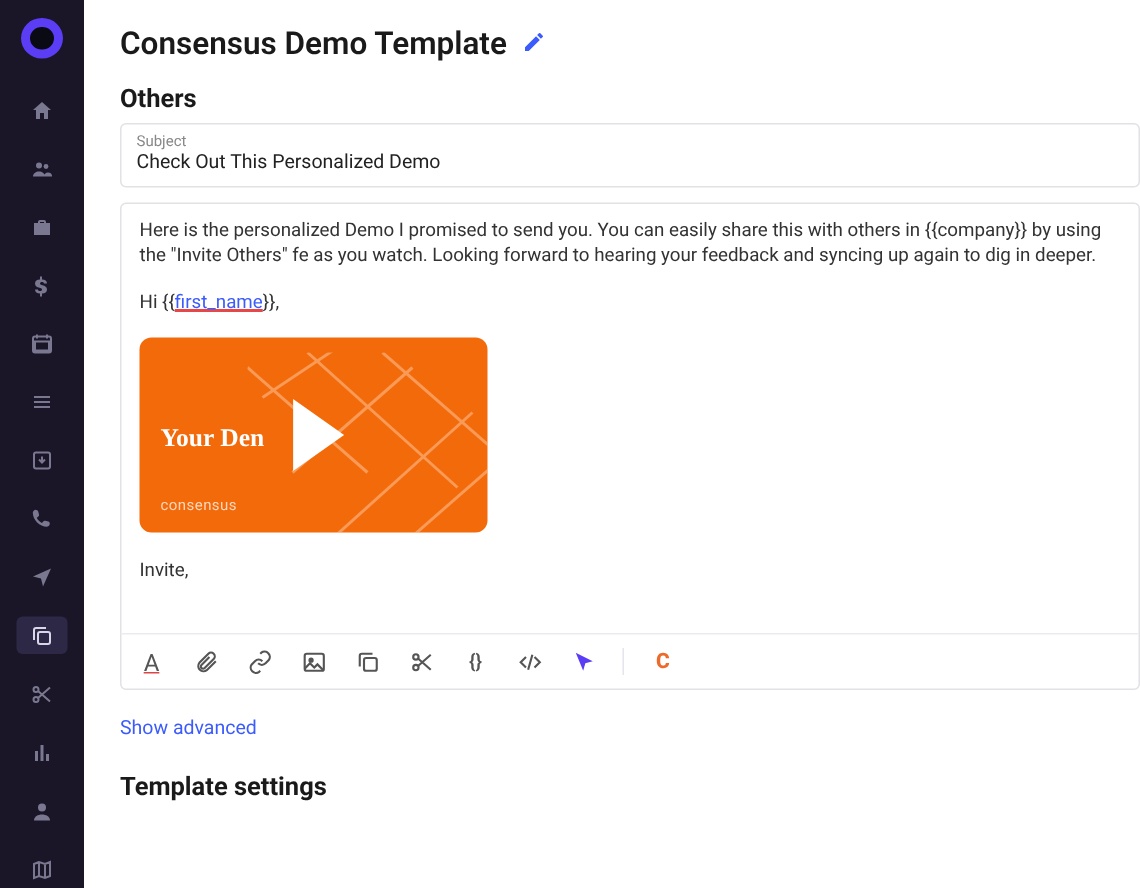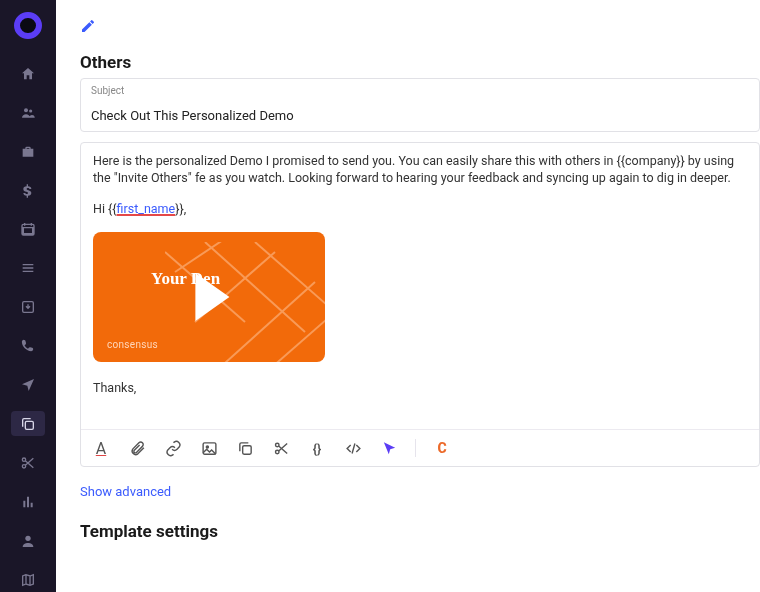--- a/index.html
+++ b/index.html
@@ -69,21 +69,21 @@
   }
   .field-box {
     border: 1px solid #e1e1e6;
     border-radius: 4px;
     padding: 6px 10px 8px 10px;
     margin-bottom: 10px;
   }
   .field-label {
     font-size: 10px;
     color: #888;
-    margin-bottom: 12px;
+    margin-bottom: 1px;
   }
   .field-value {
     font-size: 13px;
     color: #222;
   }
   .editor-box {
     border: 1px solid #e1e1e6;
     border-radius: 4px;
     overflow: hidden;
     margin-bottom: 14px;
@@ -118,26 +118,25 @@
     right: -10px;
     top: 10px;
     width: 170px;
     height: 130px;
     opacity: 0.5;
   }
   .geo line { stroke: #ffc9a3; stroke-width: 2; }
   .thumb-title {
     position: absolute;
     left: 14px;
-    top: 36px;
+    top: 56px;
     color: #fff;
     font-weight: 700;
     font-size: 17px;
     font-family: Georgia, serif;
-    margin-left: 44px;
   }
   .play-triangle {
     position: absolute;
     left: 50%;
     top: 50%;
     transform: translate(-40%, -50%);
     width: 0;
     height: 0;
     border-left: 34px solid #fff;
     border-top: 24px solid transparent;
@@ -264,20 +263,21 @@
   </div>
   <div class="side-icon">
     <svg viewBox="0 0 24 24" fill="none" stroke="currentColor" stroke-width="2">
         <path d="M9 4l-5 2v14l5-2 6 2 5-2V4l-5 2-6-2zM9 4v14M15 6v14"></path>
       </svg>
   </div>
 </div>
 
 <div class="main">
   <div class="title-row">
+    <h1>Consensus Demo Template</h1>
     <span class="pencil">
       <svg viewBox="0 0 24 24" fill="currentColor">
           <path d="M3 17.25V21h3.75L17.8 9.94l-3.75-3.75L3 17.25zM20.7 7.04a1 1 0 000-1.41l-2.34-2.34a1 1 0 00-1.41 0L15.13 5.1l3.75 3.75 1.82-1.81z"></path>
         </svg>
     </span>
   </div>
 
   <h2 class="section">Others</h2>
 
   <div class="field-box">
@@ -298,21 +298,21 @@
           <line x1="50" y1="130" x2="150" y2="40"></line>
             <line x1="90" y1="140" x2="170" y2="70"></line>
           <line x1="0" y1="10" x2="80" y2="80"></line>
             <line x1="40" y1="0" x2="140" y2="90"></line>
           <line x1="90" y1="0" x2="170" y2="70"></line>
         </svg>
         <div class="thumb-title">Your Den</div>
         <div class="play-triangle"></div>
         <div class="thumb-brand">consensus</div>
       </div>
-      <div style="margin-top:18px;">Thanks,</div>
+      <div style="margin-top:18px;">Invite,</div>
     </div>
     <div class="toolbar">
       <span class="tb-icon" style="text-decoration:underline;text-decoration-color:#d44;">A</span>
       <span class="tb-icon">
         <svg viewBox="0 0 24 24" fill="none" stroke="currentColor" stroke-width="2">
             <path d="M21 11l-8.5 8.5a5 5 0 01-7-7L14 4a3.5 3.5 0 015 5l-8.5 8.5a2 2 0 01-3-3L15 7"></path>
           </svg>
       </span>
       <span class="tb-icon">
         <svg viewBox="0 0 24 24" fill="none" stroke="currentColor" stroke-width="2">

